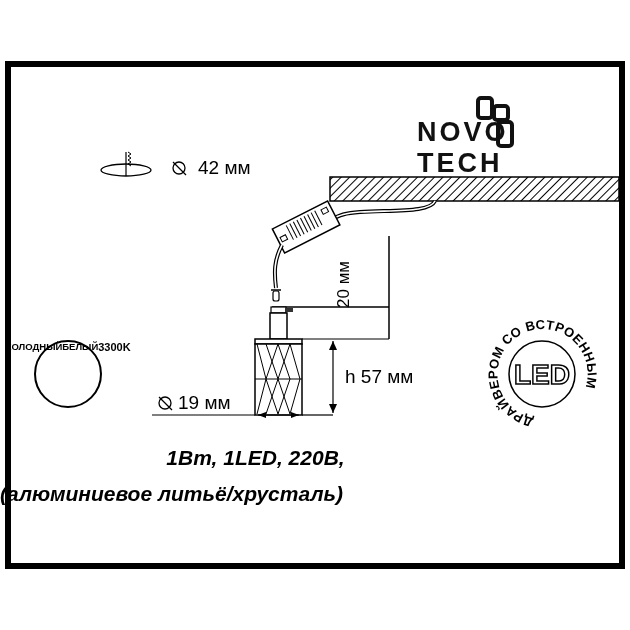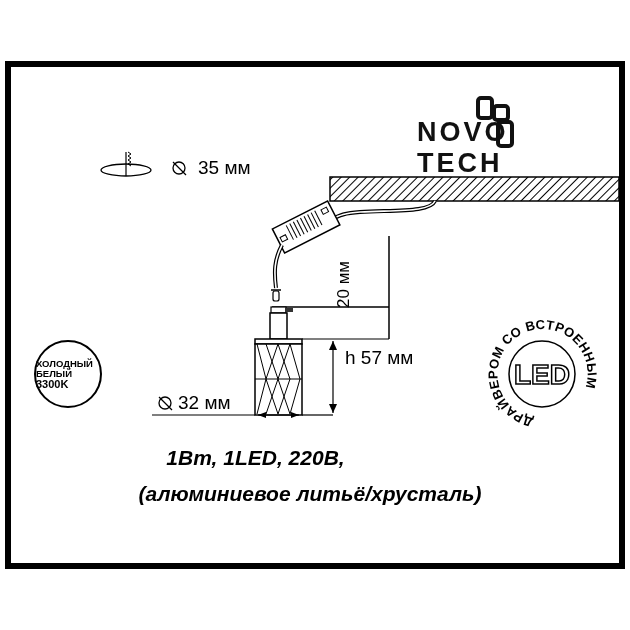--- a/index.html
+++ b/index.html
@@ -2,22 +2,22 @@
 <html><head>
 <meta charset="utf-8">
 <style>
   html, body { margin:0; padding:0; background:#ffffff; }
   body { width:630px; height:630px; position:relative; overflow:hidden; font-family:"Liberation Sans", sans-serif; }
   .frame { position:absolute; left:5px; top:61px; width:608px; height:496px; border:6px solid #000; background:#fff; }
   .abs { position:absolute; }
   .logo-text { position:absolute; left:417px; top:117px; font-family:"Liberation Sans", sans-serif; font-size:27px; letter-spacing:3px; color:#111; font-weight:bold; }
   .dim { position:absolute; font-size:17px; color:#000; }
   .spec1 { position:absolute; left:0; width:511px; top:446px; text-align:center; font-size:21px; font-weight:bold; font-style:italic; color:#000; }
-  .spec2 { position:absolute; left:0; width:620px; top:482px; text-align:center; font-size:21px; font-weight:bold; font-style:italic; color:#000; }
-  .badge { position:absolute; left:34px; top:340px; width:64px; height:64px; border:2px solid #000; border-radius:50%; font-weight:bold; font-size:9.5px; line-height:10px; display:flex; flex-direction:column; justify-content:center; }
+  .spec2 { position:absolute; left:0; width:620px; top:482px; font-size:21px; font-weight:bold; font-style:italic; color:#000; }
+  .badge { position:absolute; left:34px; top:340px; width:64px; height:64px; border:2px solid #000; border-radius:50%; font-weight:bold; font-size:9.5px; line-height:10px; display:flex; flex-direction:row; justify-content:center; }
   .badge span { display:block; }
   .v-text { position:absolute; left:332px; top:238px; width:40px; height:90px; }
   .v-text span { position:absolute; left:0; top:0; transform-origin:0 0; transform:rotate(-90deg) translate(-70px, 2px); font-size:17px; white-space:nowrap; }
 </style>
 </head>
 <body>
 
 <div class="frame"></div>
 
 <svg class="abs" style="left:470px;top:92px" width="50" height="60">
@@ -29,21 +29,21 @@
 
 <svg class="abs" style="left:96px;top:148px" width="70" height="36">
   <ellipse cx="30" cy="22" rx="25" ry="6" fill="none" stroke="#000" stroke-width="1.3"></ellipse>
   <line x1="30" y1="4" x2="30" y2="28" stroke="#000" stroke-width="1.2"></line>
   <path d="M32 4 l3 2 -3 2 3 2 -3 2 3 2 -3 2 3 2" fill="none" stroke="#000" stroke-width="1"></path>
 </svg>
 <svg class="abs" style="left:170px;top:158px" width="20" height="20">
   <circle cx="9" cy="10" r="6" fill="none" stroke="#000" stroke-width="1.3"></circle>
   <line x1="3" y1="4" x2="16" y2="17" stroke="#000" stroke-width="1.3"></line>
 </svg>
-<div class="dim" style="left:198px;top:157px;font-size:19px">35 мм</div>
+<div class="dim" style="left:198px;top:157px;font-size:19px">42 мм</div>
 
 <svg class="abs" style="left:0;top:0" width="630" height="630">
   <defs>
     <pattern id="hatch" width="6" height="6" patternUnits="userSpaceOnUse" patternTransform="rotate(45)">
       <line x1="0" y1="0" x2="0" y2="6" stroke="#000" stroke-width="2"></line>
     </pattern>
   </defs>
 
   <rect x="330" y="177" width="289" height="24" fill="url(#hatch)" stroke="#000" stroke-width="1.5"></rect>
 
@@ -101,27 +101,27 @@
 
   <line x1="152" y1="415" x2="255" y2="415" stroke="#000" stroke-width="1.2"></line>
   <line x1="258" y1="415" x2="299" y2="415" stroke="#000" stroke-width="1.2"></line>
   <polygon points="258,415 266,412 266,418" fill="#000"></polygon>
   <polygon points="299,415 291,412 291,418" fill="#000"></polygon>
 </svg>
 
 <div class="v-text">
     <span>20 мм</span>
   </div>
-<div class="dim" style="left:345px;top:347px;font-size:19px">h 57 мм</div>
+<div class="dim" style="left:345px;top:366px;font-size:19px">h 57 мм</div>
 
 <svg class="abs" style="left:156px;top:393px" width="20" height="20">
   <circle cx="9" cy="10" r="6" fill="none" stroke="#000" stroke-width="1.3"></circle>
   <line x1="3" y1="4" x2="16" y2="17" stroke="#000" stroke-width="1.3"></line>
 </svg>
-<div class="dim" style="left:178px;top:392px;font-size:19px">32 мм</div>
+<div class="dim" style="left:178px;top:392px;font-size:19px">19 мм</div>
 
 <div class="badge">
   <span>ХОЛОДНЫЙ</span>
   <span>БЕЛЫЙ</span>
   <span style="font-size:11px">3300K</span>
 </div>
 
 <svg class="abs" style="left:480px;top:312px" width="125" height="125">
   <defs>
     <path id="ringpath" d="M 62 107 A 45 45 0 1 1 63 107"></path>

